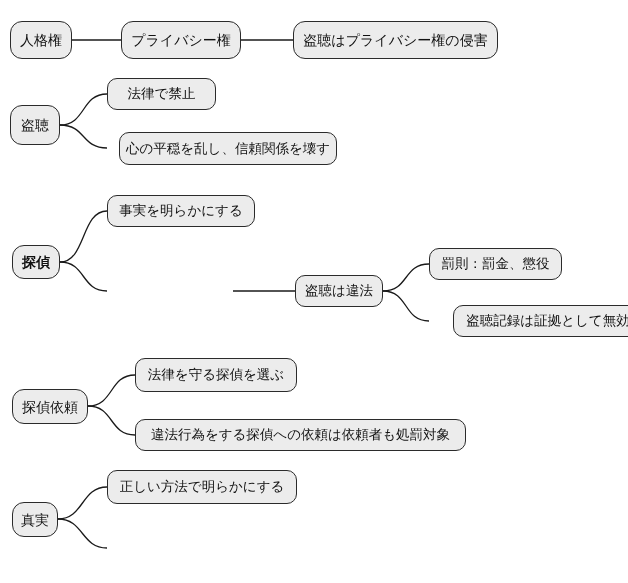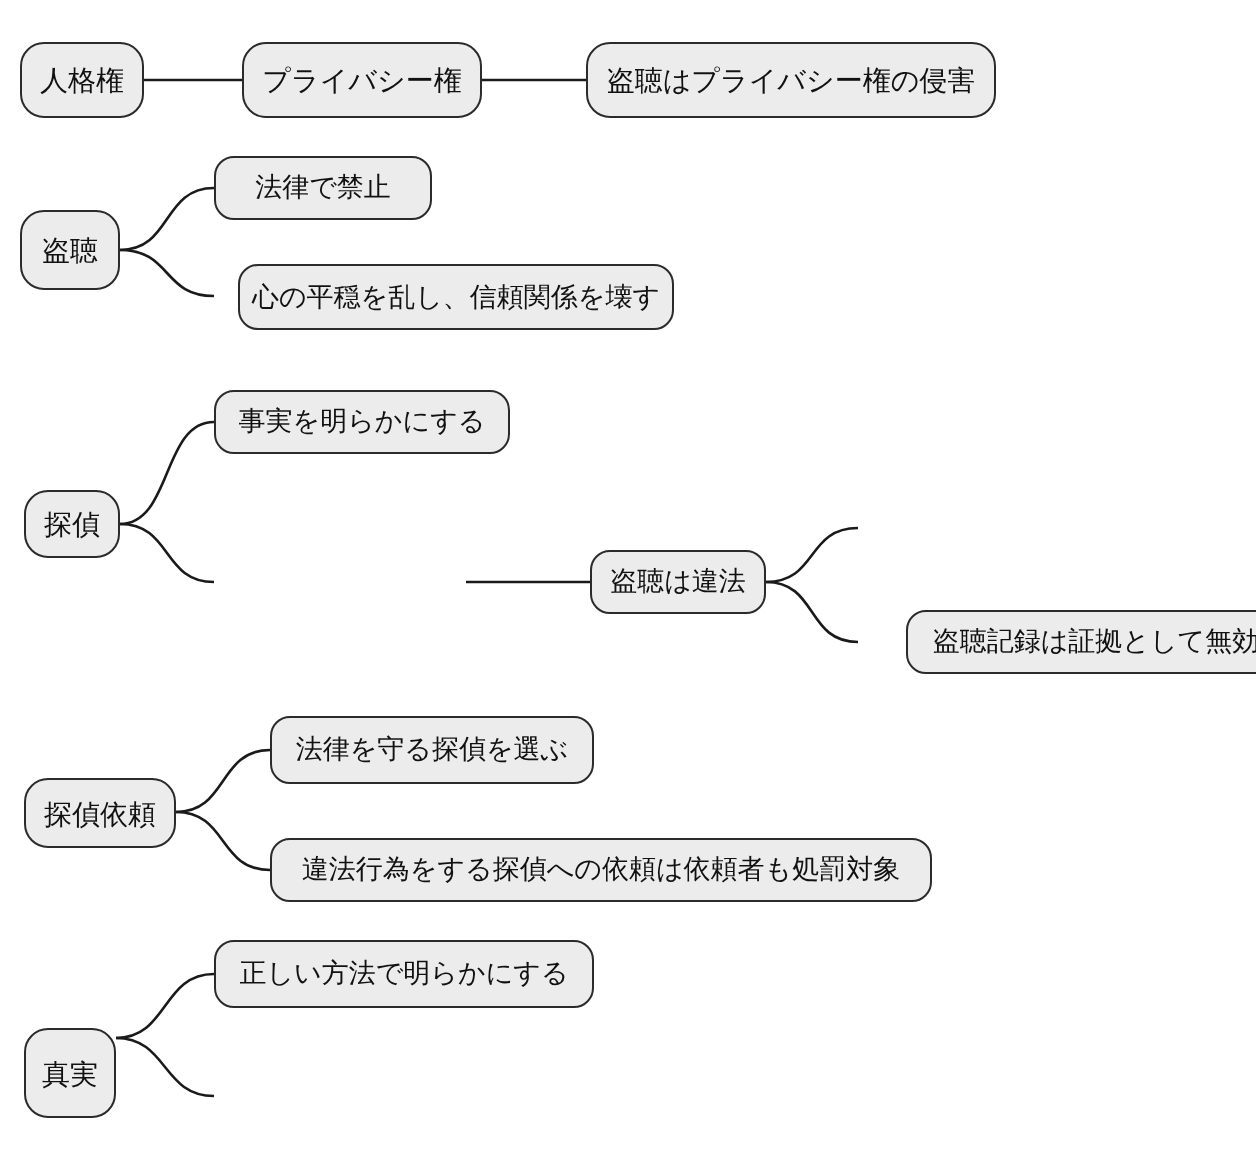--- a/index.html
+++ b/index.html
@@ -72,25 +72,26 @@
   </svg>
 
   <div class="node root" style="left:10px; top:21px; width:62px; height:38px;">人格権</div>
   <div class="node root" style="left:121px; top:21px; width:120px; height:38px;">プライバシー権</div>
   <div class="node root" style="left:293px; top:21px; width:205px; height:38px;">盗聴はプライバシー権の侵害</div>
 
   <div class="node root" style="left:10px; top:105px; width:50px; height:40px;">盗聴</div>
   <div class="node" style="left:107px; top:78px; width:109px; height:32px;">法律で禁止</div>
   <div class="node" style="left:107px; top:132px; width:218px; height:33px;margin-left:12px;">心の平穏を乱し、信頼関係を壊す</div>
 
-  <div class="node root" style="left:12px; top:245px; width:48px; height:34px;">探偵</div>
+  <div class="node root" style="left:12px; top:245px; width:48px; height:34px;font-weight:bold;">探偵</div>
   <div class="node" style="left:107px; top:195px; width:148px; height:32px;">事実を明らかにする</div>
   <div class="node" style="left:295px; top:275px; width:88px; height:32px;">盗聴は違法</div>
+  <div class="node" style="left:429px; top:248px; width:133px; height:32px;">罰則：罰金、懲役</div>
   <div class="node" style="left:429px; top:305px; width:190px; height:32px;margin-left:24px;">盗聴記録は証拠として無効</div>
 
   <div class="node root" style="left:12px; top:389px; width:76px; height:35px;">探偵依頼</div>
   <div class="node" style="left:135px; top:358px; width:162px; height:34px;">法律を守る探偵を選ぶ</div>
   <div class="node" style="left:135px; top:419px; width:331px; height:32px;">違法行為をする探偵への依頼は依頼者も処罰対象</div>
 
-  <div class="node root" style="left:12px; top:514px; width:46px; height:45px;">真実</div>
+  <div class="node root" style="left:12px; top:502px; width:46px; height:35px;">真実</div>
   <div class="node" style="left:107px; top:470px; width:190px; height:34px;">正しい方法で明らかにする</div>
 
 </div>
 
 </body></html>

